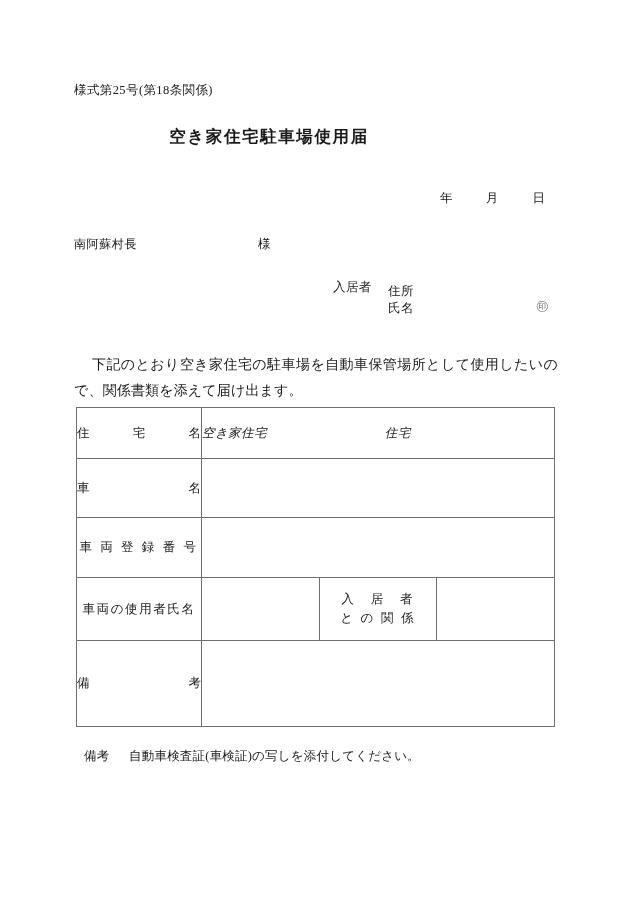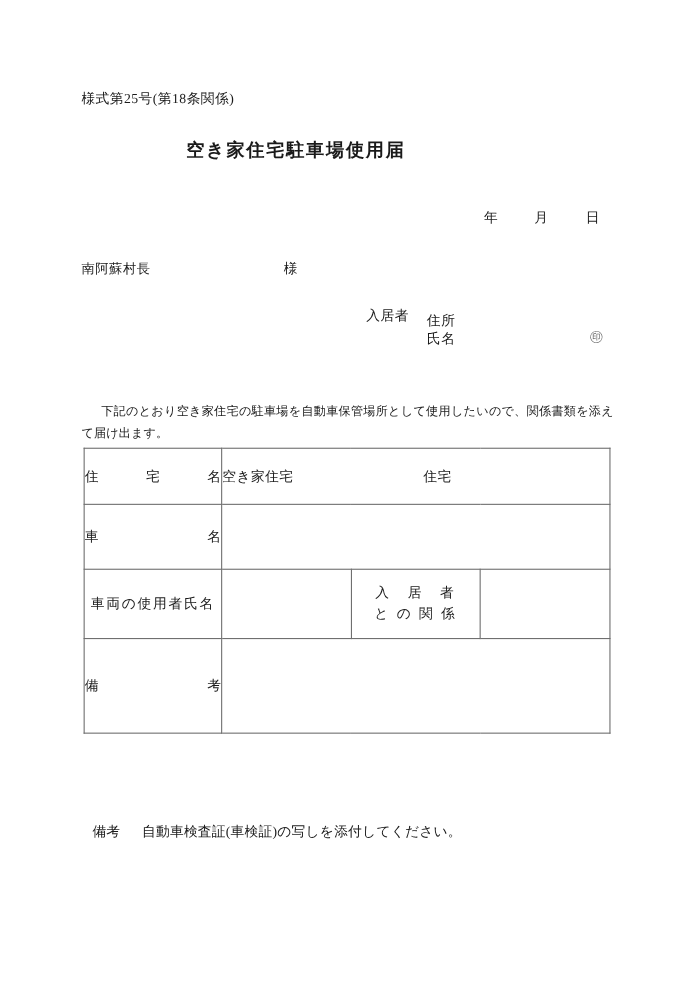--- a/index.html
+++ b/index.html
@@ -108,23 +108,23 @@
     font-size: 12.5px;
     line-height: 1;
     color: #555;
     white-space: nowrap;
   }
 
   
   .body-text {
     position: absolute;
     left: 74px;
-    top: 364px;
+    top: 352px;
     width: 484px;
-    font-size: 11px;
+    font-size: 14px;
     line-height: 1.85;
     text-indent: 18px;
     letter-spacing: 0.15px;
     text-align: justify;
   }
 
   
   .form-table {
     position: absolute;
     left: 76px;
@@ -149,20 +149,21 @@
     justify-content: space-between;
     letter-spacing: 0;
   }
   .lbl-spread.tight {
     justify-content: center;
     letter-spacing: 2.6px;
   }
   .lbl-spread.tight > span { margin: 0; }
   .val-cell {
     padding: 0 10px;
+    font-style: italic;
   }
   .row-h1 { height: 51px; }
   .row-h2 { height: 59px; }
   .row-h3 { height: 60px; }
   .row-h4 { height: 63px; }
   .row-h5 { height: 86px; }
 
   .house-val {
     display: flex;
     align-items: center;
@@ -244,20 +245,28 @@
       <tr class="row-h2">
         <td class="lbl-cell">
           <div class="lbl-spread">
             <span>車</span>
             <span>名</span>
           </div>
         </td>
         <td class="val-cell" colspan="3"></td>
       </tr>
 
+      <tr class="row-h3">
+        <td class="lbl-cell">
+          <div class="lbl-spread tight">
+            <span>車 両 登 録 番 号</span>
+          </div>
+        </td>
+        <td class="val-cell" colspan="3"></td>
+      </tr>
 
       <tr class="row-h4">
         <td class="lbl-cell">
           <div class="lbl-spread tight" style="letter-spacing:1.6px;">
             <span>車両の使用者氏名</span>
           </div>
         </td>
         <td class="val-cell"></td>
         <td class="sub-lbl-cell">
           <span class="sl-line">入　居　者</span>

